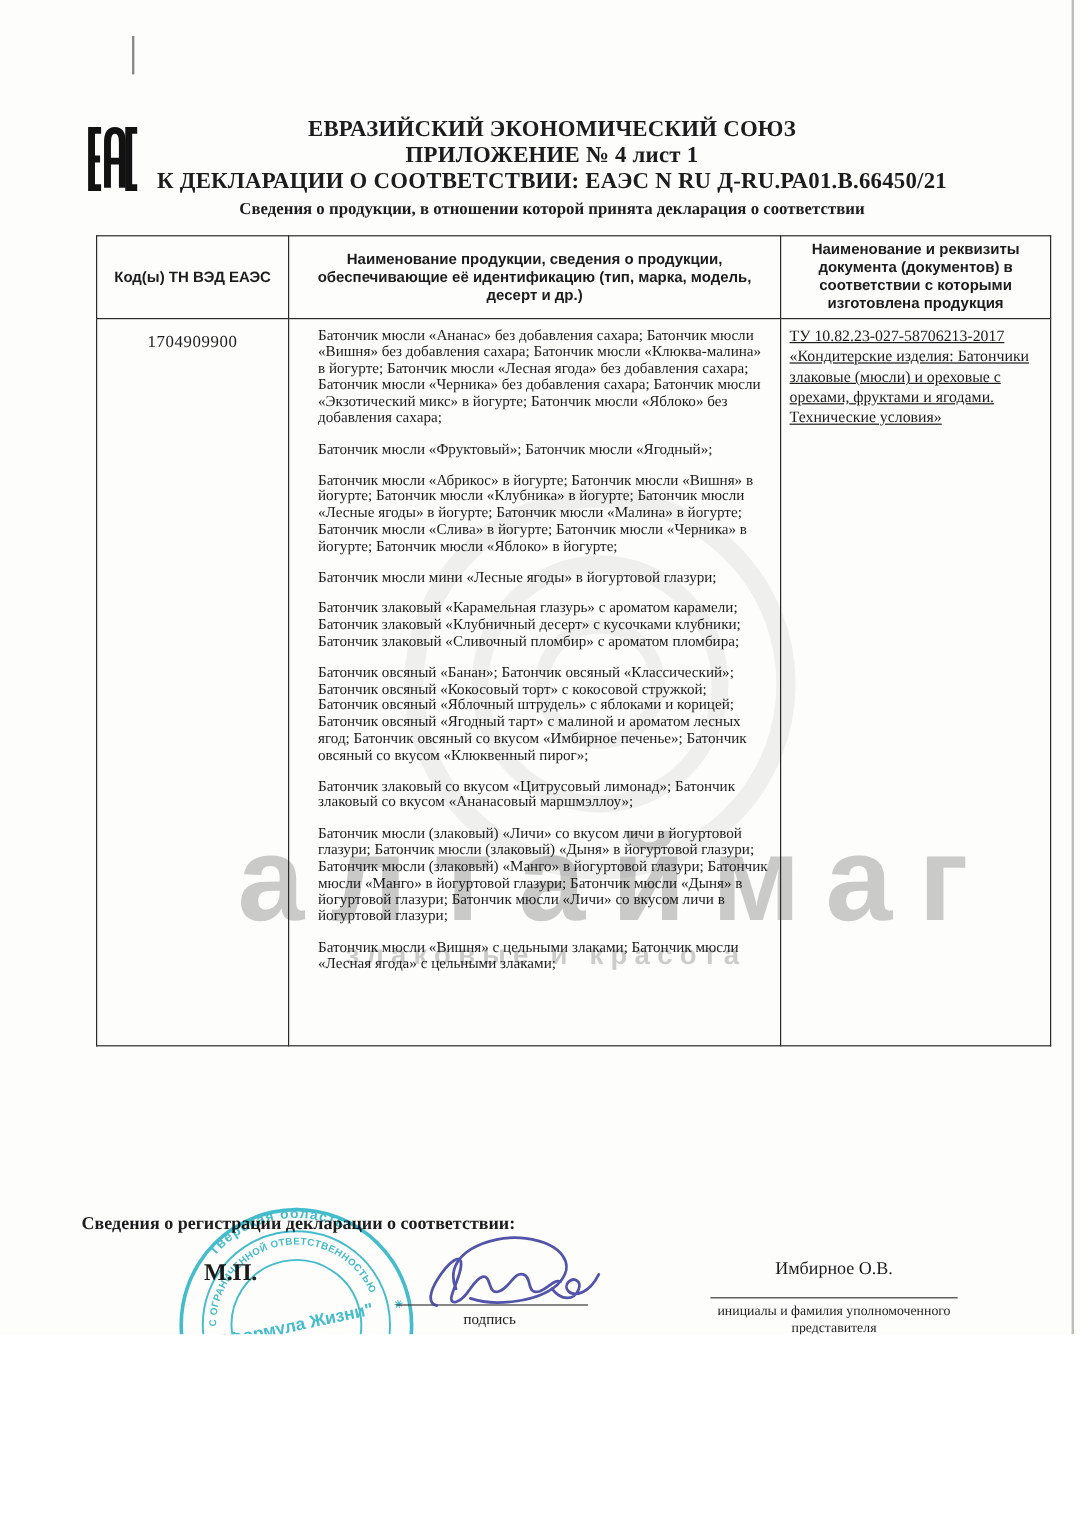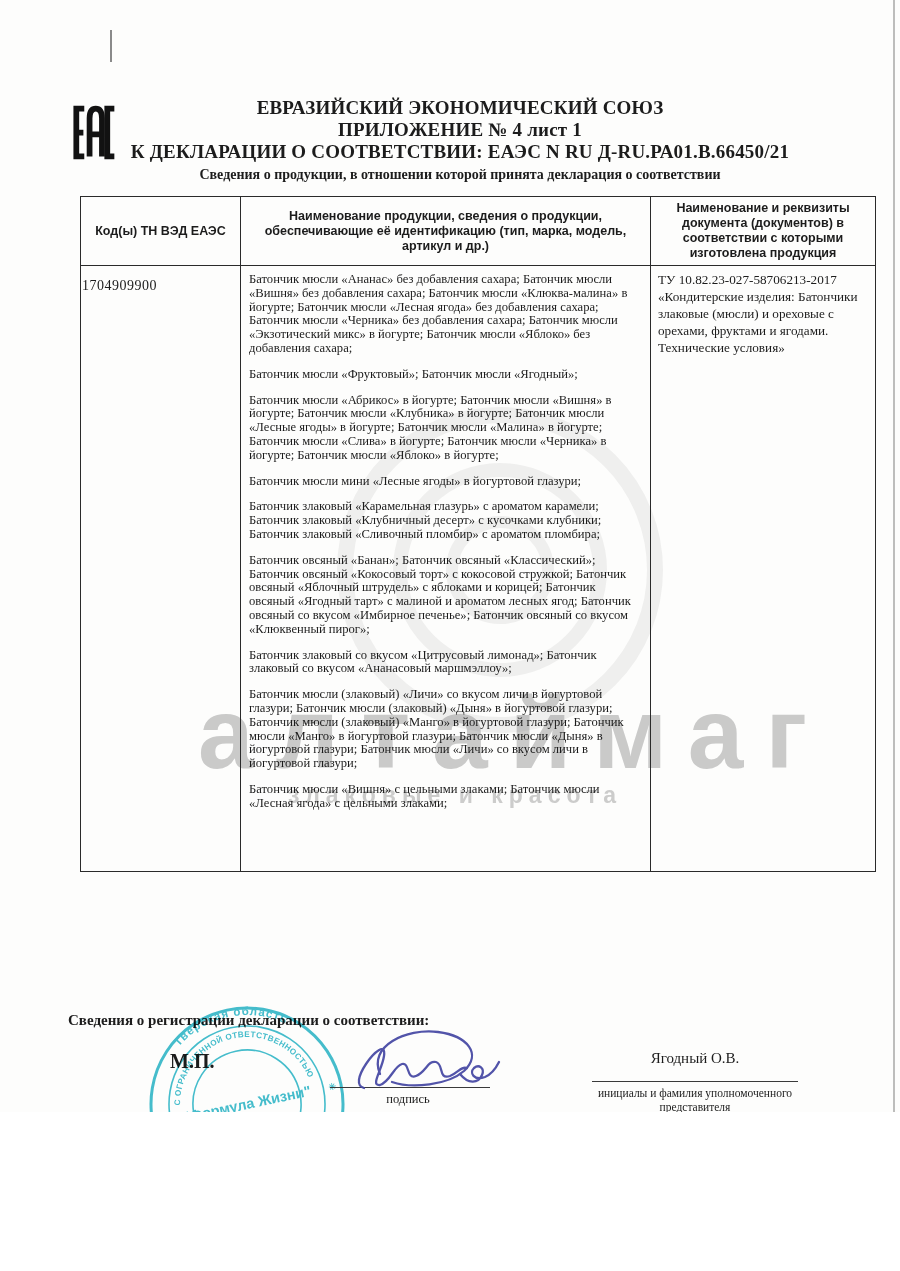--- a/index.html
+++ b/index.html
@@ -19,24 +19,24 @@
           font-family:"Liberation Sans",sans-serif;font-weight:bold;font-size:23px;
           letter-spacing:6px;color:rgba(135,135,135,.42);}
   
   .main-table{position:absolute;left:80px;top:196px;width:795px;z-index:2;
               border-collapse:collapse;table-layout:fixed;}
   .main-table th,.main-table td{border:1.6px solid #2a2a2a;box-sizing:border-box;}
   .main-table th{font-family:"Liberation Sans",sans-serif;font-size:12.5px;line-height:15px;
                  font-weight:bold;padding:4px 6px;height:62px;vertical-align:middle;text-align:center;}
   .main-table tbody td{vertical-align:top;height:606px;background:transparent;}
   .col-code{width:160px;} .col-products{width:410px;} .col-doc{width:225px;}
-  .code-cell{text-align:left;font-size:14px;padding-top:12px;letter-spacing:.5px;}
+  .code-cell{text-align:center;font-size:14px;padding-top:12px;letter-spacing:.5px;}
   .products-cell{padding:7px 8px 0 8px;font-size:12.6px;line-height:13.8px;}
-  .products-cell p{margin:0 0 12px 0;}
-  .doc-cell{padding:5px 7px;font-size:13.2px;line-height:17px;}
+  .products-cell p{margin:0 0 12px 16px;}
+  .doc-cell{padding:5px 7px;font-size:13.2px;line-height:17px;text-decoration:underline;}
   
   .reg-heading{position:absolute;left:68px;top:1012px;font-size:15px;font-weight:bold;z-index:2;}
   .mp-label{position:absolute;left:170px;top:1050px;font-size:20px;font-weight:bold;z-index:2;}
   .stamp{position:absolute;left:147px;top:1004px;z-index:3;mix-blend-mode:multiply;}
   .stamp text{font-family:"Liberation Sans",sans-serif;font-weight:bold;}
   .signature{position:absolute;left:342px;top:1018px;z-index:4;}
   .sig-line{position:absolute;left:330px;top:1087px;width:160px;border-top:1.7px solid #3a3a3a;z-index:3;}
   .sig-caption{position:absolute;left:348px;top:1092px;width:120px;text-align:center;font-size:12.5px;z-index:3;}
   .rep-name{position:absolute;left:592px;top:1050px;width:206px;text-align:center;font-size:15px;z-index:2;}
   .rep-line{position:absolute;left:592px;top:1081px;width:206px;border-top:1.4px solid #3a3a3a;z-index:2;}
@@ -81,21 +81,21 @@
 
   <table class="main-table">
     <colgroup>
         <col class="col-code">
         <col class="col-products">
         <col class="col-doc">
       </colgroup>
     <thead>
       <tr>
         <th>Код(ы) ТН ВЭД ЕАЭС</th>
-        <th>Наименование продукции, сведения о продукции, обеспечивающие её идентификацию (тип, марка, модель, артикул и др.)</th>
+        <th>Наименование продукции, сведения о продукции, обеспечивающие её идентификацию (тип, марка, модель, десерт и др.)</th>
         <th>Наименование и реквизиты документа (документов) в соответствии с которыми изготовлена продукция</th>
       </tr>
     </thead>
     <tbody>
       <tr>
         <td class="code-cell">1704909900</td>
         <td class="products-cell">
           <p>Батончик мюсли «Ананас» без добавления сахара; Батончик мюсли «Вишня» без добавления сахара; Батончик мюсли «Клюква-малина» в йогурте; Батончик мюсли «Лесная ягода» без добавления сахара; Батончик мюсли «Черника» без добавления сахара; Батончик мюсли «Экзотический микс» в йогурте; Батончик мюсли «Яблоко» без добавления сахара;</p>
           <p>Батончик мюсли «Фруктовый»; Батончик мюсли «Ягодный»;</p>
           <p>Батончик мюсли «Абрикос» в йогурте; Батончик мюсли «Вишня» в йогурте; Батончик мюсли «Клубника» в йогурте; Батончик мюсли «Лесные ягоды» в йогурте; Батончик мюсли «Малина» в йогурте; Батончик мюсли «Слива» в йогурте; Батончик мюсли «Черника» в йогурте; Батончик мюсли «Яблоко» в йогурте;</p>
@@ -149,21 +149,21 @@
   <svg class="signature" width="165" height="80" viewBox="0 0 165 80">
     <g stroke="#4446a3" stroke-width="2.3" fill="none" stroke-linecap="round" opacity=".92">
       <path d="M22,70 C14,68 16,58 24,46 C32,34 44,24 42,38 C40,52 28,68 38,67 C48,64 52,48 60,46 C68,44 64,62 74,58 C84,54 86,42 94,44 C102,46 96,62 108,58 C116,55 119,48 125,50"></path>
       <path d="M38,56 C26,28 64,10 96,14 C126,18 140,36 122,53 C106,67 70,71 50,64"></path>
       <path d="M118,56 C126,66 136,66 140,57 C143,50 137,46 132,50 C127,55 132,63 143,59 C150,56 154,50 157,44"></path>
     </g>
   </svg>
   <div class="sig-line"></div>
   <div class="sig-caption">подпись</div>
 
-  <div class="rep-name">Ягодный О.В.</div>
+  <div class="rep-name">Имбирное О.В.</div>
   <div class="rep-line"></div>
   <div class="rep-caption">
     <div>инициалы и фамилия уполномоченного</div>
     <div>представителя</div>
   </div>
 
   <div class="scan-line-right"></div>
   <div class="scan-tick-top"></div>
 
 </div>

